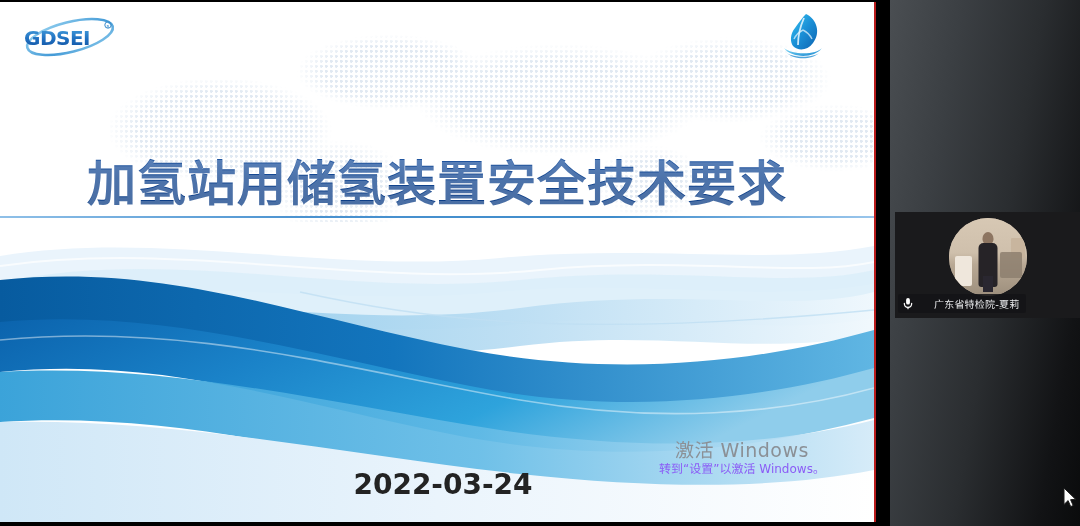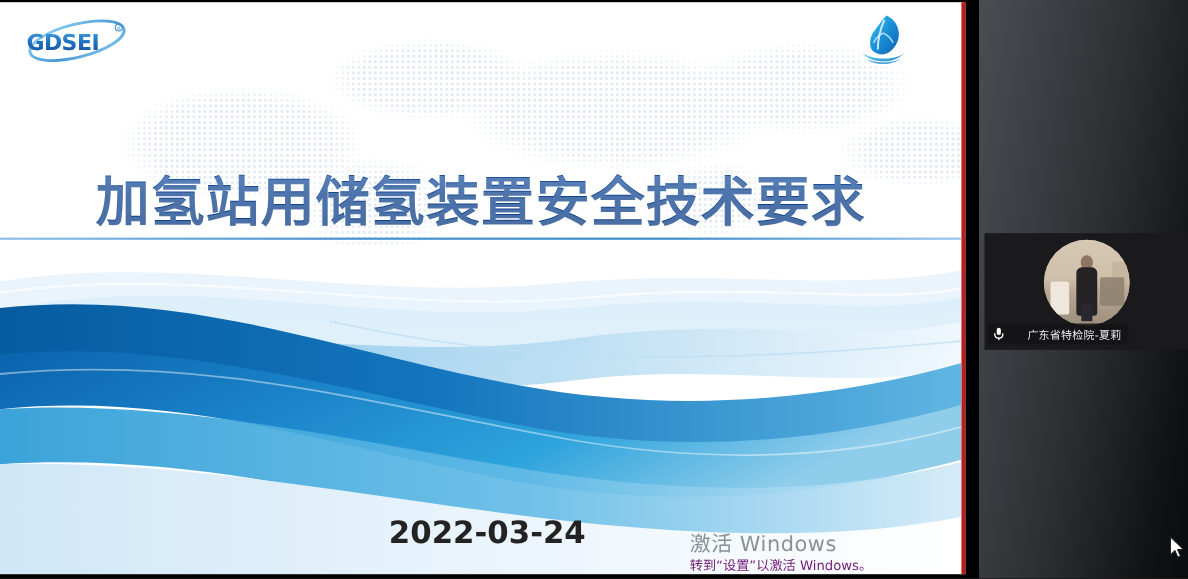--- a/index.html
+++ b/index.html
@@ -34,21 +34,21 @@
     overflow: hidden;
   }
   .slide {
     position: absolute;
     left: 0;
     top: 2px;
     width: 874px;
     height: 520px;
     background: #ffffff;
     overflow: hidden;
-    border-right: 4px solid #b91c1c;
+    border-right: 2px solid #b91c1c;
   }
 
   
   .worldmap {
     position: absolute;
     left: 90px;
     top: 8px;
     width: 790px;
     height: 215px;
     opacity: .55;
@@ -156,35 +156,35 @@
     overflow: hidden;
   }
   .waves svg { display: block; width: 874px; height: 300px; }
 
   
   .win-watermark {
     position: absolute;
     left: 627px;
     top: 437px;
     width: 230px;
+    text-align: center;
     color: #8d9197;
     pointer-events: none;
     user-select: none;
-    margin-top: 45px;
   }
   .win-watermark .wm-title {
     font-size: 19px;
     line-height: 22px;
     color: #8b9096;
     letter-spacing: .5px;
   }
   .win-watermark .wm-sub {
     font-size: 12px;
     line-height: 14px;
-    color: #701a75;
+    color: #8b5cf6;
     margin-top: 1px;
     white-space: nowrap;
   }
 
   
   .slide-date {
     position: absolute;
     left: 0;
     right: 0;
     top: 466px;

